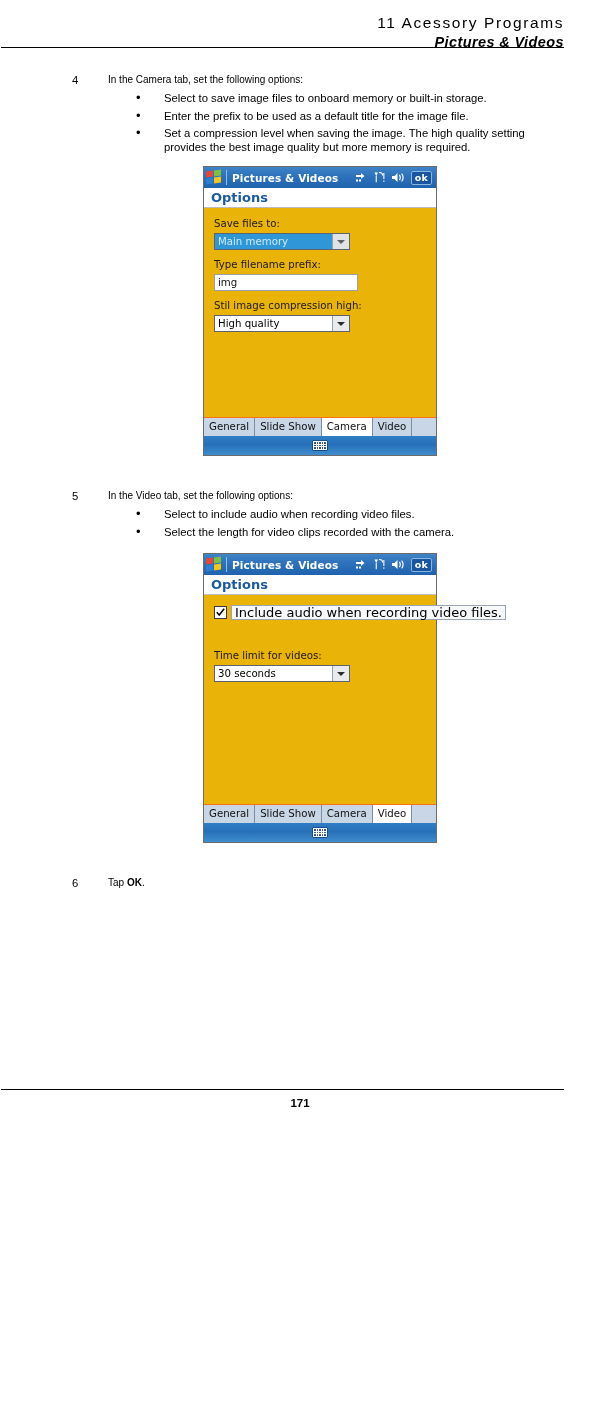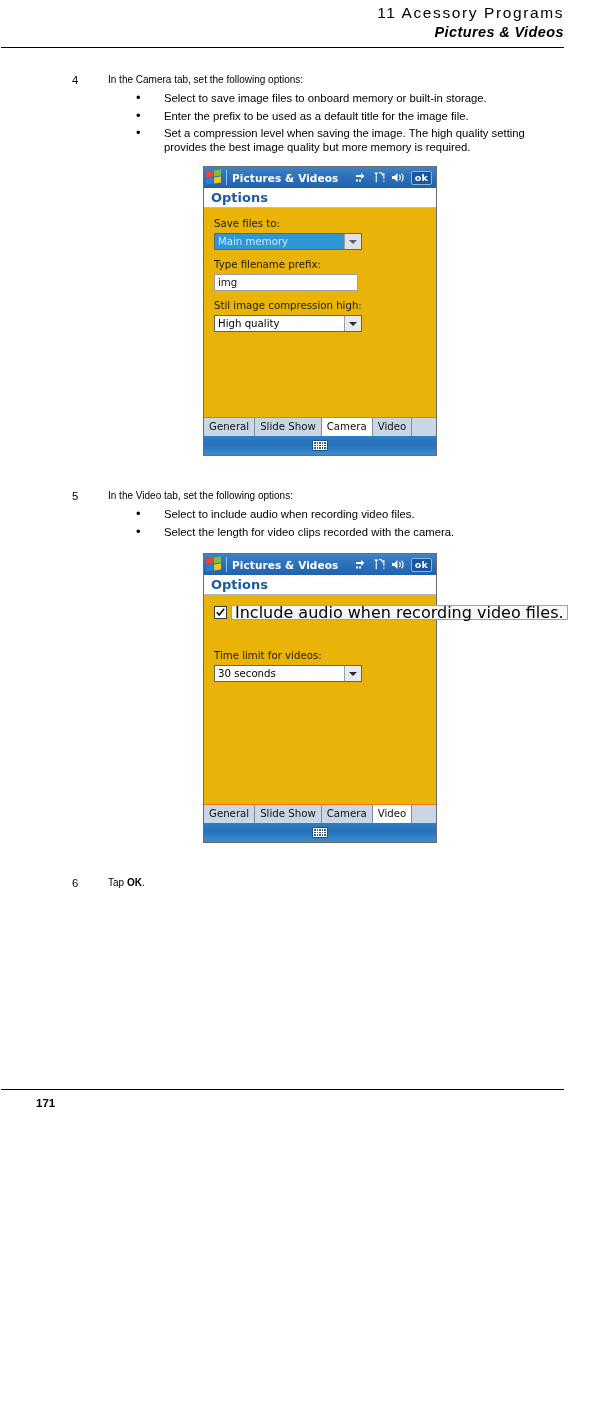--- a/index.html
+++ b/index.html
@@ -21,21 +21,21 @@
     position: absolute;
     top: 0;
     left: 36px;
     width: 528px;
     text-align: right;
   }
   .header-line1 {
     font-size: 15.5px;
     letter-spacing: 1.6px;
     color: #000;
-    padding-top: 3px;
+    padding-top: 13px;
     line-height: 19px;
     white-space: nowrap;
   }
   .header-line2 {
     font-size: 14.5px;
     font-weight: bold;
     font-style: italic;
     letter-spacing: 0.4px;
     line-height: 20px;
     white-space: nowrap;
@@ -192,21 +192,21 @@
 
   
   .combo {
     height: 17px;
     border: 1px solid #5d6470;
     background: #ffffff;
     display: flex;
     align-items: stretch;
     box-sizing: border-box;
     margin-bottom: 9px;
-    width: 148px;
+    width: 136px;
   }
   .combo .val {
     flex: 1 1 auto;
     font-size: 10.2px;
     line-height: 15px;
     padding-left: 3px;
     color: #000;
     white-space: nowrap;
     overflow: hidden;
   }
@@ -259,21 +259,21 @@
     height: 13px;
     border: 1px solid #3a3a3a;
     background: #ffffff;
     box-sizing: border-box;
     position: relative;
     flex: 0 0 auto;
     margin-right: 4px;
   }
   .checkbox svg { position: absolute; left: 1px; top: 1px; }
   .checklabel {
-    font-size: 16px;
+    font-size: 13px;
     line-height: 13px;
     color: #000;
     border: 1px solid #9aa4b0;
     background: #f7f8f9;
     padding: 0 3px;
     white-space: nowrap;
   }
 
   
   .tabstrip {
@@ -335,21 +335,21 @@
     left: 1px;
     width: 563px;
     height: 0;
     border-top: 1.6px solid #000;
   }
   .page-num {
     position: absolute;
     top: 1097px;
     left: 36px;
     width: 528px;
-    text-align: left;
+    text-align: center;
     font-size: 11.5px;
     font-weight: bold;
   }
 </style>
 </head>
 <body>
 
 <div class="page-header">
   <div class="header-line1">11 Acessory Programs</div>
   <div class="header-line2">Pictures &amp; Videos</div>

